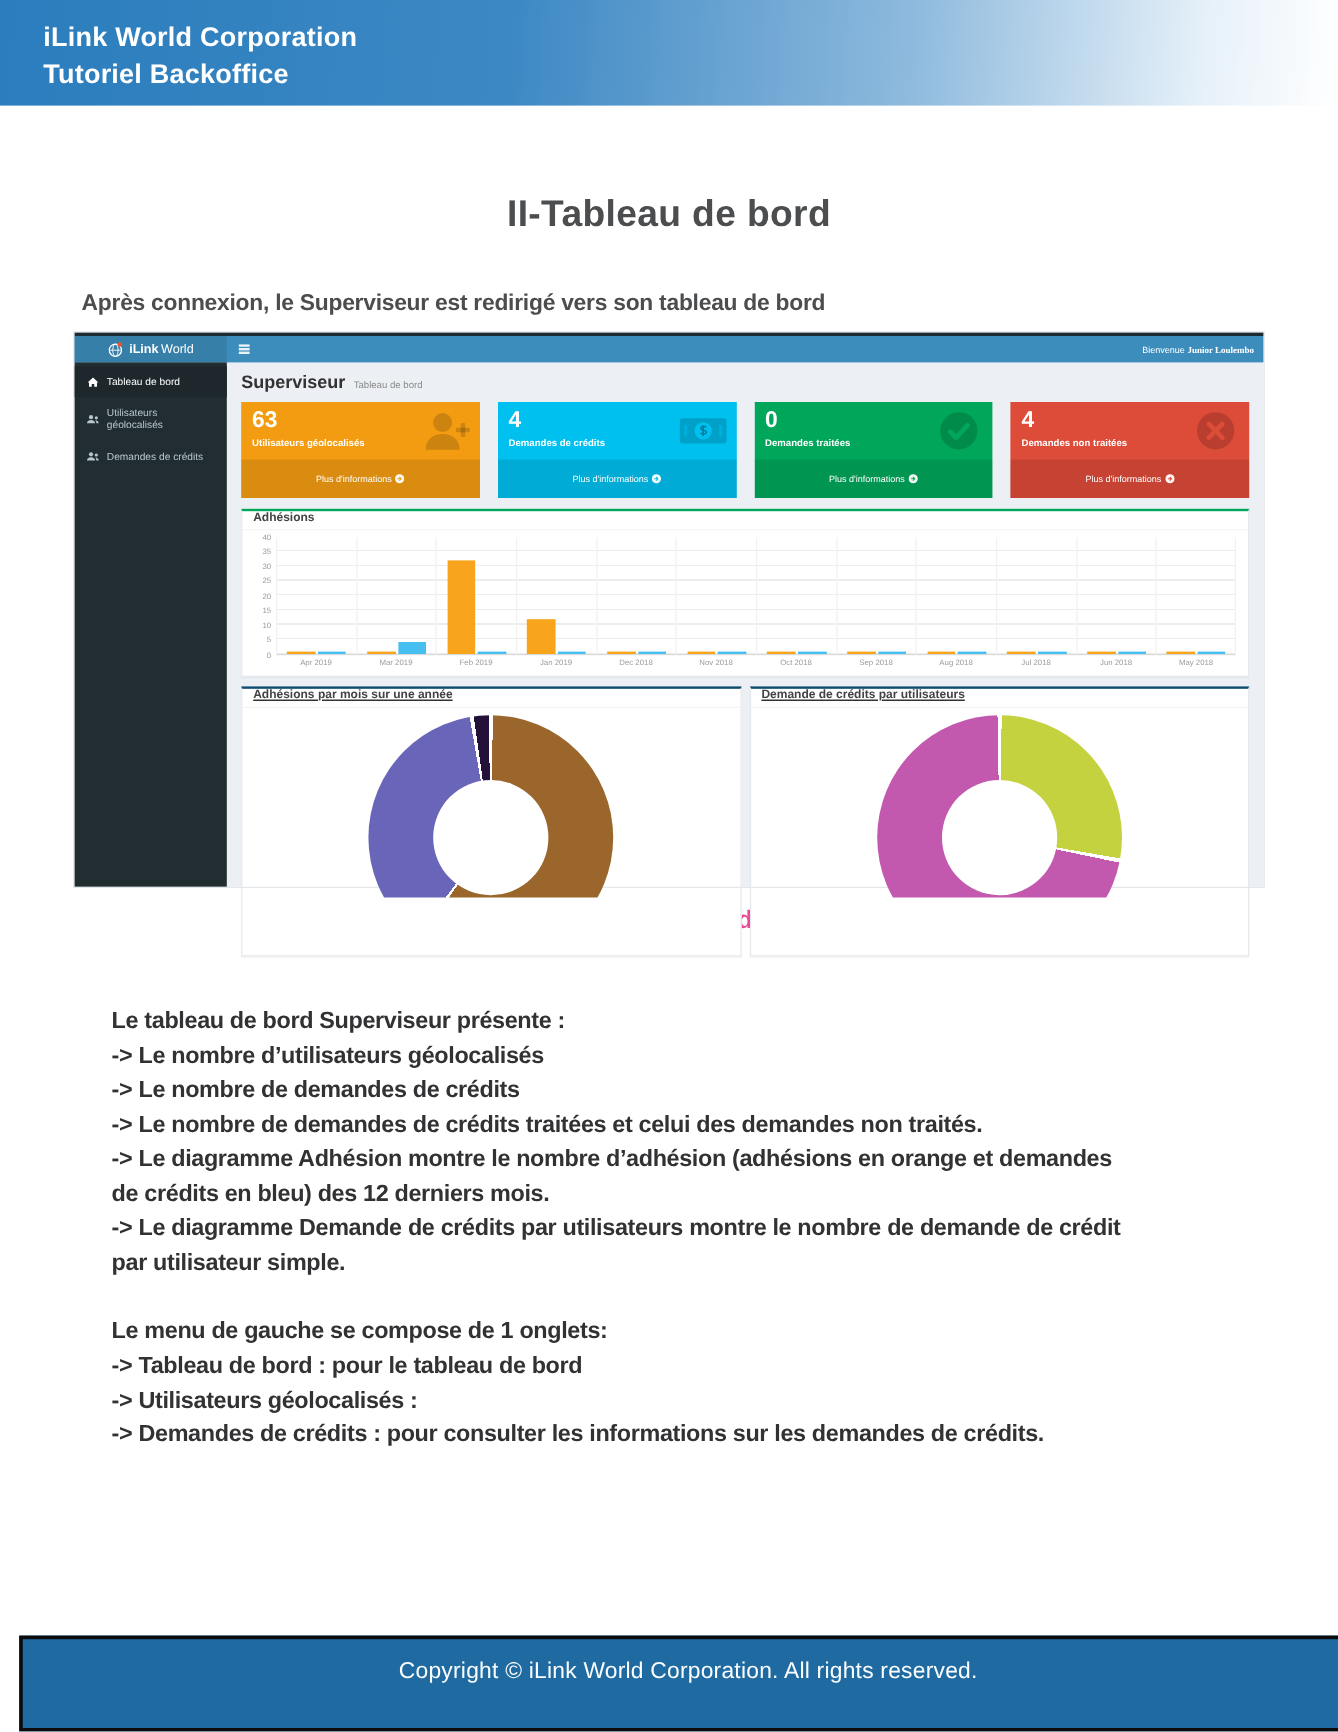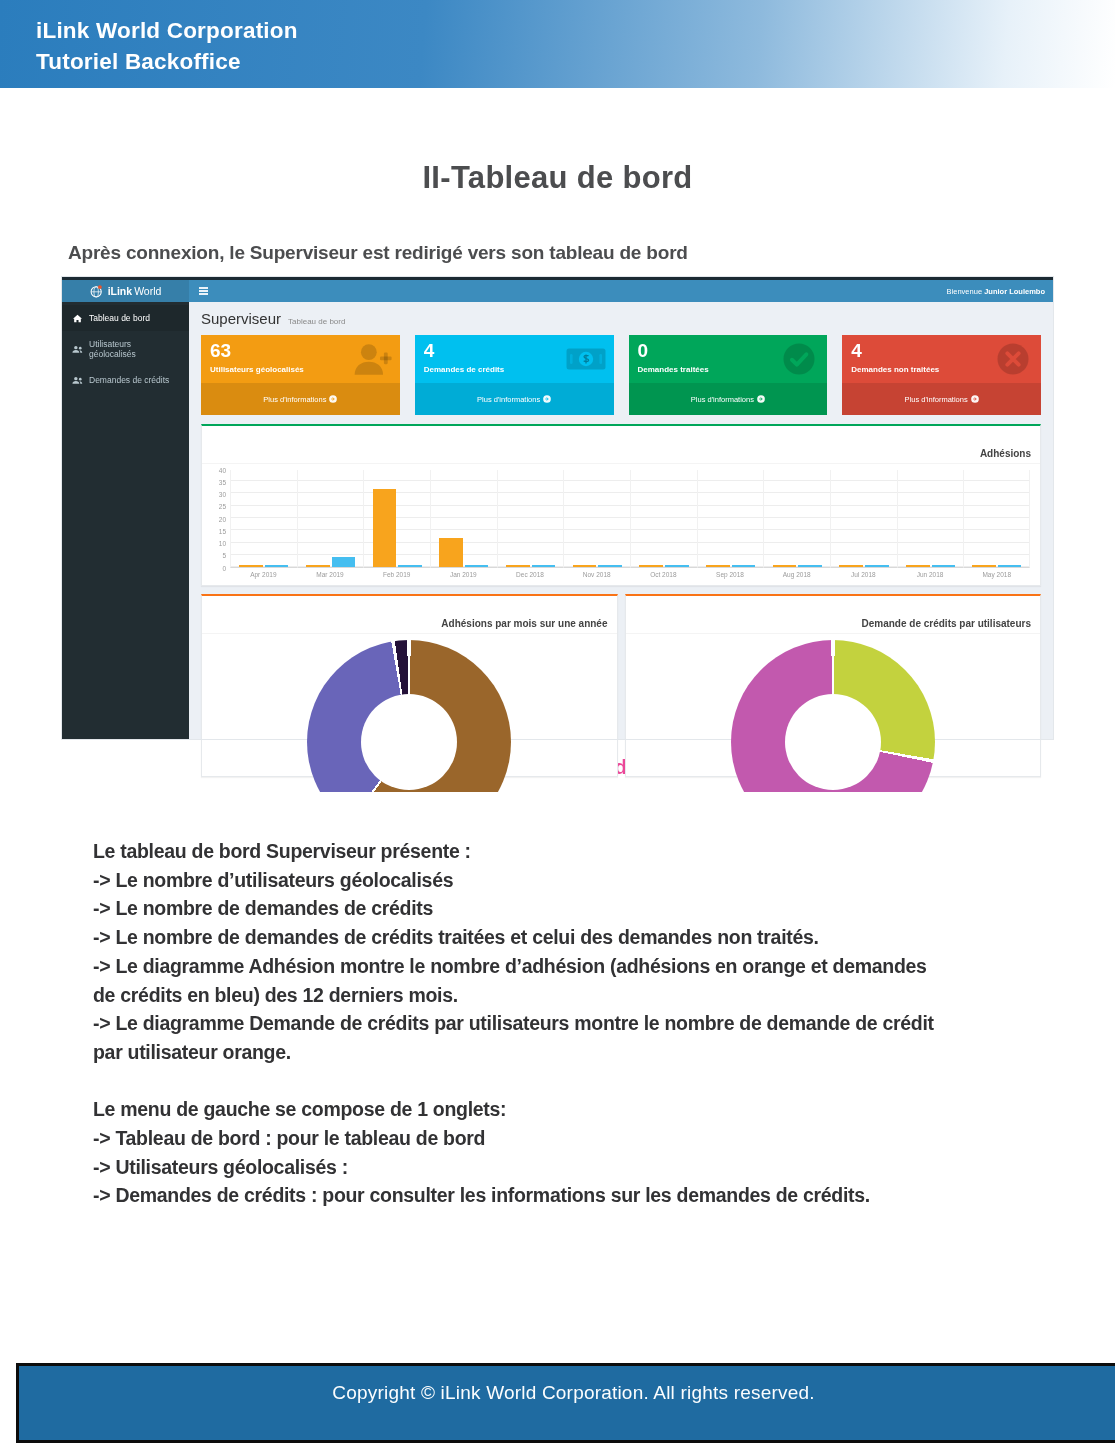--- a/index.html
+++ b/index.html
@@ -21,59 +21,59 @@
   .shot { position:relative; margin:13px 0 0 62px; width:991px; height:462px; background:#ecf0f5; outline:1px solid #e3e7eb; }
   .topstrip { height:3px; background:#1b2a33; }
   .navbar { height:22px; display:flex; background:#3c8dbc; }
   .logo { width:127px; background:#367fa9; display:flex; align-items:center; justify-content:center; gap:5px; color:#fff; font-size:10.5px; cursor:pointer; }
   .logo .bb { font-weight:700; } .logo .bl { font-weight:300; margin-left:2px; }
   .logo svg { width:13px; height:13px; }
   .nav-rest { flex:1; display:flex; align-items:center; padding:0 8px 0 8px; }
   .hamburger { display:flex; flex-direction:column; gap:1.6px; cursor:pointer; padding:3px 2px; }
   .hamburger i { display:block; width:9px; height:1.5px; background:#eaf3f9; }
   .welcome { margin-left:auto; color:#fff; font-size:7.5px; cursor:pointer; }
-  .welcome b { font-weight:700; }
+  .welcome b { font-weight:700;font-family:Liberation Serif, serif; }
   .dash-body { display:flex; height:437px; }
   .sidebar { width:127px; background:#222d32; padding-top:3px; }
   .side-item { display:flex; align-items:center; gap:6px; padding:8px 10px; font-size:8.5px; color:#b8c7ce; cursor:pointer; }
   .side-item.active { background:#1e282c; color:#fff; }
   .side-item .s-ico { display:flex; }
   .side-item svg { width:11px; height:9px; fill:currentColor; }
   .content { flex:1; padding:6px 12px 0 12px; min-width:0; }
   .content-header { display:flex; align-items:baseline; gap:7px; margin:2px 0 8px 0; }
-  .ch-title { font-size:15px; font-weight:400; color:#333; }
+  .ch-title { font-size:15px; font-weight:700; color:#333; }
   .ch-sub { font-size:8px; color:#8a8a8a; }
   
   .cards { display:flex; gap:15px; margin-bottom:9px; }
   .card { flex:1; color:#fff; background:var(--c); display:flex; flex-direction:column; min-width:0; }
   .card-body { padding:6px 9px 0 9px; height:48px; position:relative; }
   .card-value { font-size:19px; font-weight:700; line-height:20px; }
   .card-label { font-size:8px; font-weight:600; margin-top:4px; white-space:nowrap; }
   .card-icon { position:absolute; right:8px; top:8px; }
   .card-icon svg { width:40px; height:32px; }
   .card-footer { height:32px; background:rgba(0,0,0,.1); display:flex; align-items:center; justify-content:center; gap:3px; font-size:7.5px; cursor:pointer; }
   .card-footer .arr svg { width:8px; height:8px; display:block; }
   
   .box { background:#fff; border:1px solid #e6e9ec; box-shadow:0 1px 1px rgba(0,0,0,.05); }
   .box-bar { border-top:2px solid #00a65a; margin-bottom:8px; }
-  .box-title { font-size:10px; font-weight:700; color:#434343; padding:22px 9px 4px 9px; border-bottom:1px solid #f4f4f4;text-align:right; }
+  .box-title { font-size:10px; font-weight:700; color:#434343; padding:0 9px 4px 9px; border-bottom:1px solid #f4f4f4; }
   .chart-row { display:flex; padding:6px 10px 4px 6px; }
   .yaxis { width:22px; position:relative; height:98px; flex:none; }
   .yaxis span { position:absolute; right:4px; font-size:6.5px; color:#9b9b9b; line-height:7px; }
   .plot { flex:1; display:flex; min-width:0; }
   .bargroup { flex:1; display:flex; flex-direction:column; min-width:0; }
   .bars { height:98px; display:flex; align-items:flex-end; justify-content:center; gap:2px;
     background:repeating-linear-gradient(to top,#ededed 0 1px,transparent 1px 12.25px);
     border-left:1px solid #f1f1f1; border-bottom:1px solid #d9d9d9; }
   .bargroup:last-child .bars { border-right:1px solid #f1f1f1; }
   .bar { width:36%; }
   .xlab { font-size:6.5px; color:#9b9b9b; text-align:center; padding-top:3px; height:13px; white-space:nowrap; }
   
   .donut-row { display:flex; gap:7px; }
-  .donut-box { flex:1; height:183px; border-top:2px solid #f97316; min-width:0; }
+  .donut-box { flex:1; height:225px; border-top:2px solid #0c4a6e; min-width:0;text-decoration:underline; }
   .donut-area { height:158px; overflow:hidden; }
   .donut { width:204px; height:204px; border-radius:50%; margin:6px auto 0; position:relative; }
   .donut::after { content:""; position:absolute; inset:26.5%; border-radius:50%; background:#fff; }
   
   .caption { text-align:center; margin-top:16px; font-size:21px; font-weight:700; color:#ec4899; letter-spacing:.4px; }
   .bodytext { margin:58px 0 0 93px; font-size:19.5px; font-weight:700; color:#323234; letter-spacing:-.3px; }
   .bodytext .tl { min-height:28.7px; line-height:28.7px; white-space:nowrap; }
   
   .page-footer { position:absolute; left:16px; bottom:0; width:1115px; height:80px;
     background:#1f6ba1; border:3px solid #0c0c0c; color:#fbfdfe;
@@ -363,21 +363,21 @@
 <div class="caption">Interface : tableau de bord</div>
 
 <div class="bodytext" id="bodytext">
     <div class="tl">Le tableau de bord Superviseur présente :</div>
     <div class="tl">-&gt; Le nombre d’utilisateurs géolocalisés</div>
     <div class="tl">-&gt; Le nombre de demandes de crédits</div>
     <div class="tl">-&gt; Le nombre de demandes de crédits traitées et celui des demandes non traités.</div>
     <div class="tl">-&gt; Le diagramme Adhésion montre le nombre d’adhésion (adhésions en orange et demandes</div>
     <div class="tl">de crédits en bleu) des 12 derniers mois.</div>
     <div class="tl">-&gt; Le diagramme Demande de crédits par utilisateurs montre le nombre de demande de crédit</div>
-    <div class="tl">par utilisateur orange.</div>
+    <div class="tl">par utilisateur simple.</div>
     <div class="tl"></div>
     <div class="tl">Le menu de gauche se compose de 1 onglets:</div>
     <div class="tl">-&gt; Tableau de bord : pour le tableau de bord</div>
     <div class="tl">-&gt; Utilisateurs géolocalisés :</div>
     <div class="tl">-&gt; Demandes de crédits : pour consulter les informations sur les demandes de crédits.</div>
   </div>
 
 <footer class="page-footer">
   <span>Copyright © iLink World Corporation. All rights reserved.</span>
 </footer>

